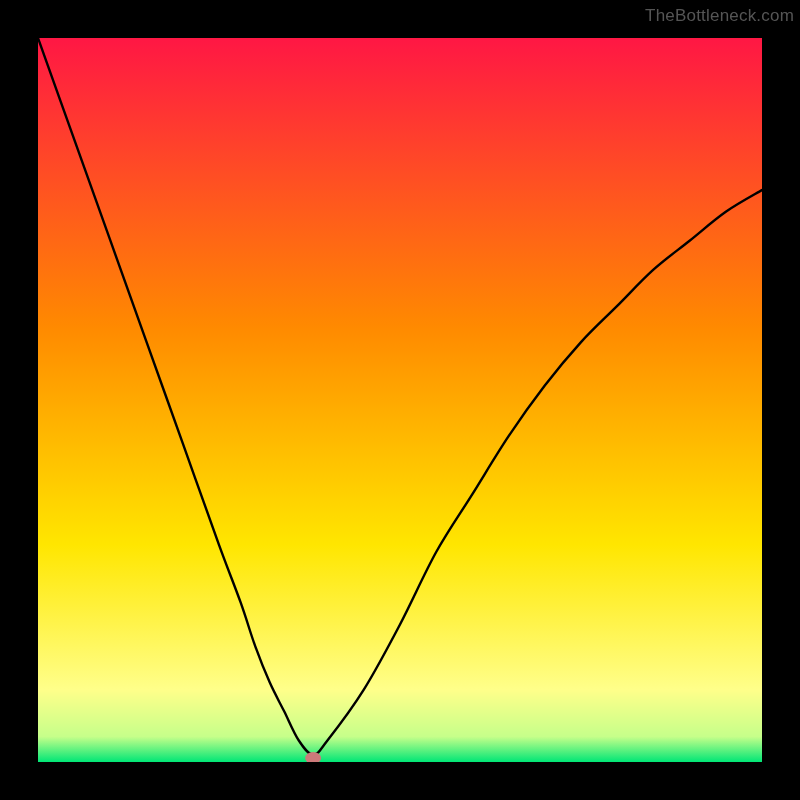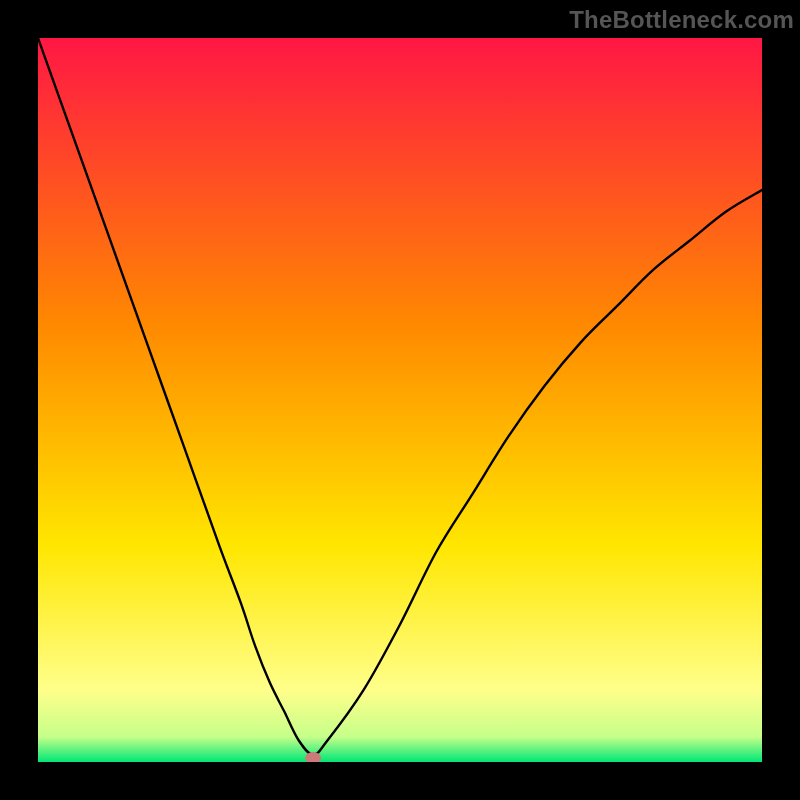--- a/index.html
+++ b/index.html
@@ -36,23 +36,23 @@
     position: absolute;
     left: 0;
     top: 0;
     width: 100%;
     height: 100%;
   }
   .watermark {
     position: absolute;
     top: 6px;
     right: 6px;
-    font-size: 24px;
+    font-size: 17px;
     color: #555;
-    font-weight: 700;
+    font-weight: 400;
     letter-spacing: 0.2px;
   }
 </style>
 </head>
 <body>
 
 <div class="chart-wrap">
   <div class="watermark">TheBottleneck.com</div>
 
   <div class="plot-area">

